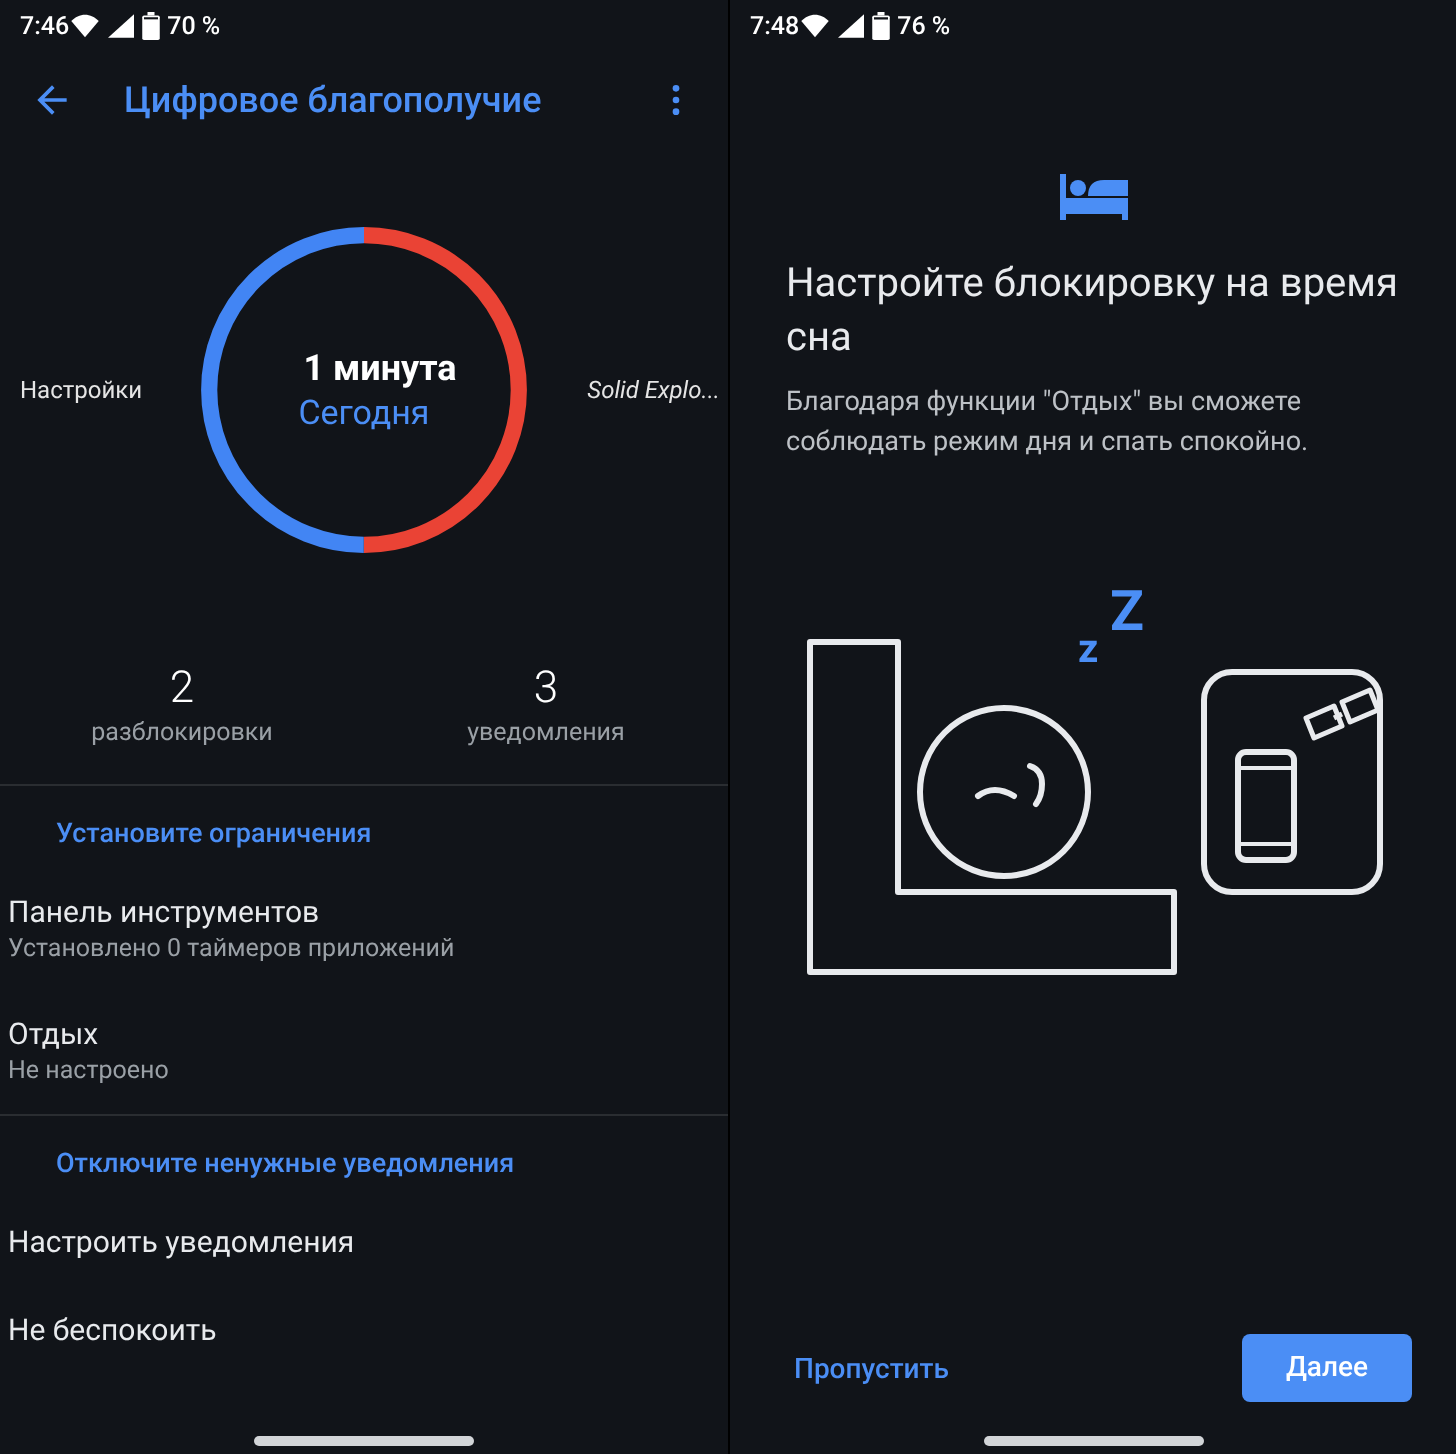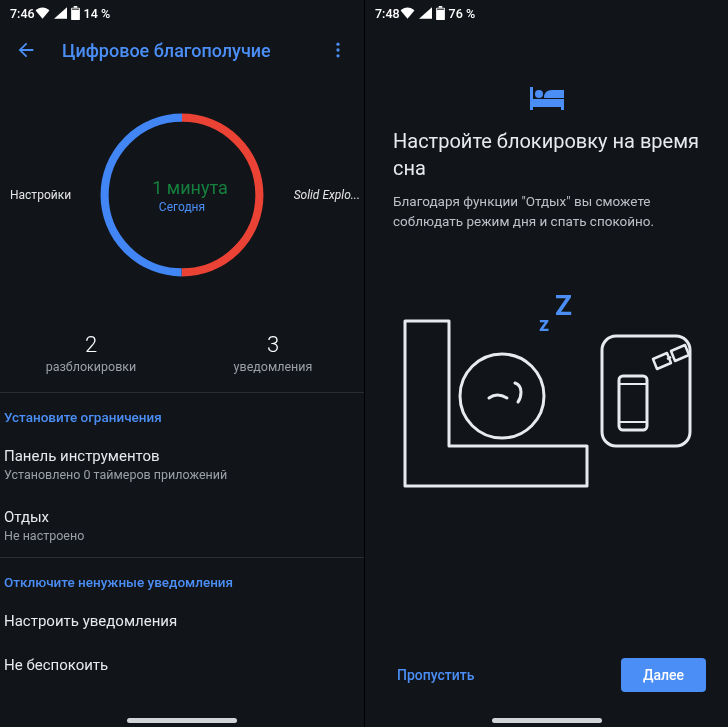--- a/index.html
+++ b/index.html
@@ -13,45 +13,45 @@
 
   .app-bar { height: 48px; display: flex; align-items: center; padding: 0 8px; gap: 18px; }
   .app-bar .title { color: #4b8ef5; font-size: 18px; font-weight: 500; flex: 1; }
   .icon-btn { width: 36px; height: 36px; display: flex; align-items: center; justify-content: center; border-radius: 50%; }
 
   .donut-wrap { position: relative; width: 100%; height: 230px; display: flex; align-items: center; justify-content: center; margin-top: 6px; }
   .donut-label-left, .donut-label-right { position: absolute; top: 50%; transform: translateY(-50%); font-size: 12px; color: #e5e5e5; }
   .donut-label-left { left: 10px; }
   .donut-label-right { right: 4px; font-style: italic; }
   .donut-center { position: absolute; text-align: center; }
-  .donut-center .big { font-size: 18px; color: #15803d; font-weight: 400; margin-left: 16px; }
-  .donut-center .sub { font-size: 12px; color: #4b8ef5; margin-top: 2px; }
+  .donut-center .big { font-size: 18px; color: #ffffff; font-weight: 700; margin-left: 16px; }
+  .donut-center .sub { font-size: 17px; color: #4b8ef5; margin-top: 2px; }
 
   .stats-row { display: flex; margin-top: 10px; }
   .stat { flex: 1; text-align: center; padding: 12px 0 18px; }
   .stat .num { font-size: 22px; color: #fff; font-weight: 300; }
   .stat .lbl { font-size: 12.5px; color: #9aa0a6; margin-top: 2px; }
 
   .divider { height: 1px; background: #2a2d31; }
 
-  .section-title { color: #4b8ef5; font-size: 13.5px; font-weight: 500; padding: 16px 4px 10px; }
+  .section-title { color: #4b8ef5; font-size: 13.5px; font-weight: 500; padding: 16px 28px 10px; }
   .list-item { padding: 12px 4px 14px; }
   .list-item .primary { font-size: 15px; color: #e8eaed; }
   .list-item .secondary { font-size: 12.5px; color: #9aa0a6; margin-top: 2px; }
 
   .nav-bar { position: absolute; bottom: 4px; left: 50%; transform: translateX(-50%); width: 110px; height: 5px; border-radius: 3px; background: #e8eaed; opacity: .9; }
 
   
   .onboard { padding: 0 28px; text-align: left; }
   .bed-icon { margin: 58px auto 18px; display: flex; justify-content: center; }
   .onboard h2 { font-size: 20px; font-weight: 400; color: #e8eaed; line-height: 1.35; }
   .onboard p { font-size: 13.5px; color: #bdc1c6; margin-top: 10px; line-height: 1.45; }
   .illust { margin: 50px auto 0; display: flex; justify-content: center; }
 
-  .footer { position: absolute; bottom: 26px; left: 0; right: 0; height: 52px; display: flex; align-items: center; justify-content: space-between; padding: 0 22px; }
+  .footer { position: absolute; bottom: 26px; left: 0; right: 0; height: 52px; display: flex; align-items: flex-end; justify-content: space-between; padding: 0 22px; }
   .btn-flat { color: #4b8ef5; font-size: 14px; font-weight: 500; padding: 8px 10px; }
   .btn-primary { background: #4b8ef5; color: #fff; font-size: 14px; font-weight: 500; padding: 9px 22px; border-radius: 4px; }
 </style>
 </head>
 <body>
 
 <div class="screen">
   <div class="status-bar">
     <span>7:46</span>
     <div class="status-right">
@@ -59,21 +59,21 @@
           <path fill="#fff" d="M12 18L1 5C4 2 8 0 12 0s8 2 11 5L12 18z"></path>
         </svg>
       <svg width="13" height="12" viewBox="0 0 20 18">
           <path fill="#fff" d="M0 18L20 18 20 0z"></path>
         </svg>
       <svg width="9" height="14" viewBox="0 0 10 16">
           <rect x="0" y="2" width="10" height="14" rx="1" fill="#fff"></rect>
           <rect x="3" y="0" width="4" height="2" fill="#fff"></rect>
           <rect x="1" y="3" width="8" height="1.2" fill="#111419"></rect>
         </svg>
-      <span>14 %</span>
+      <span>70 %</span>
     </div>
   </div>
 
   <div class="app-bar">
     <div class="icon-btn">
       <svg width="22" height="22" viewBox="0 0 24 24">
           <path fill="#4b8ef5" d="M20 11H7.8l5.6-5.6L12 4l-8 8 8 8 1.4-1.4L7.8 13H20z"></path>
         </svg>
     </div>
     <div class="title">Цифровое благополучие</div>

